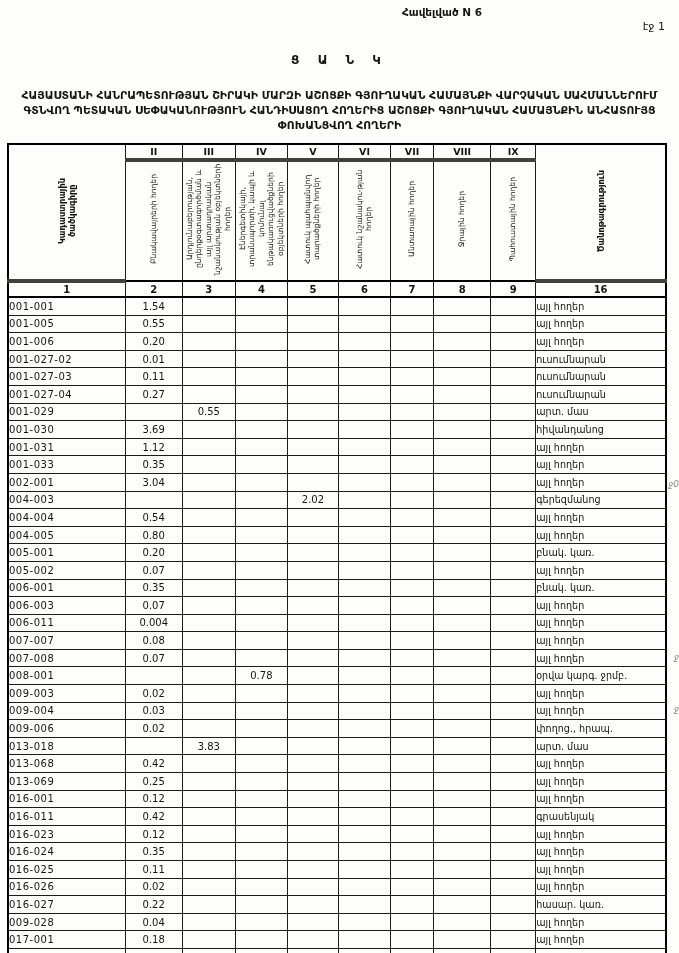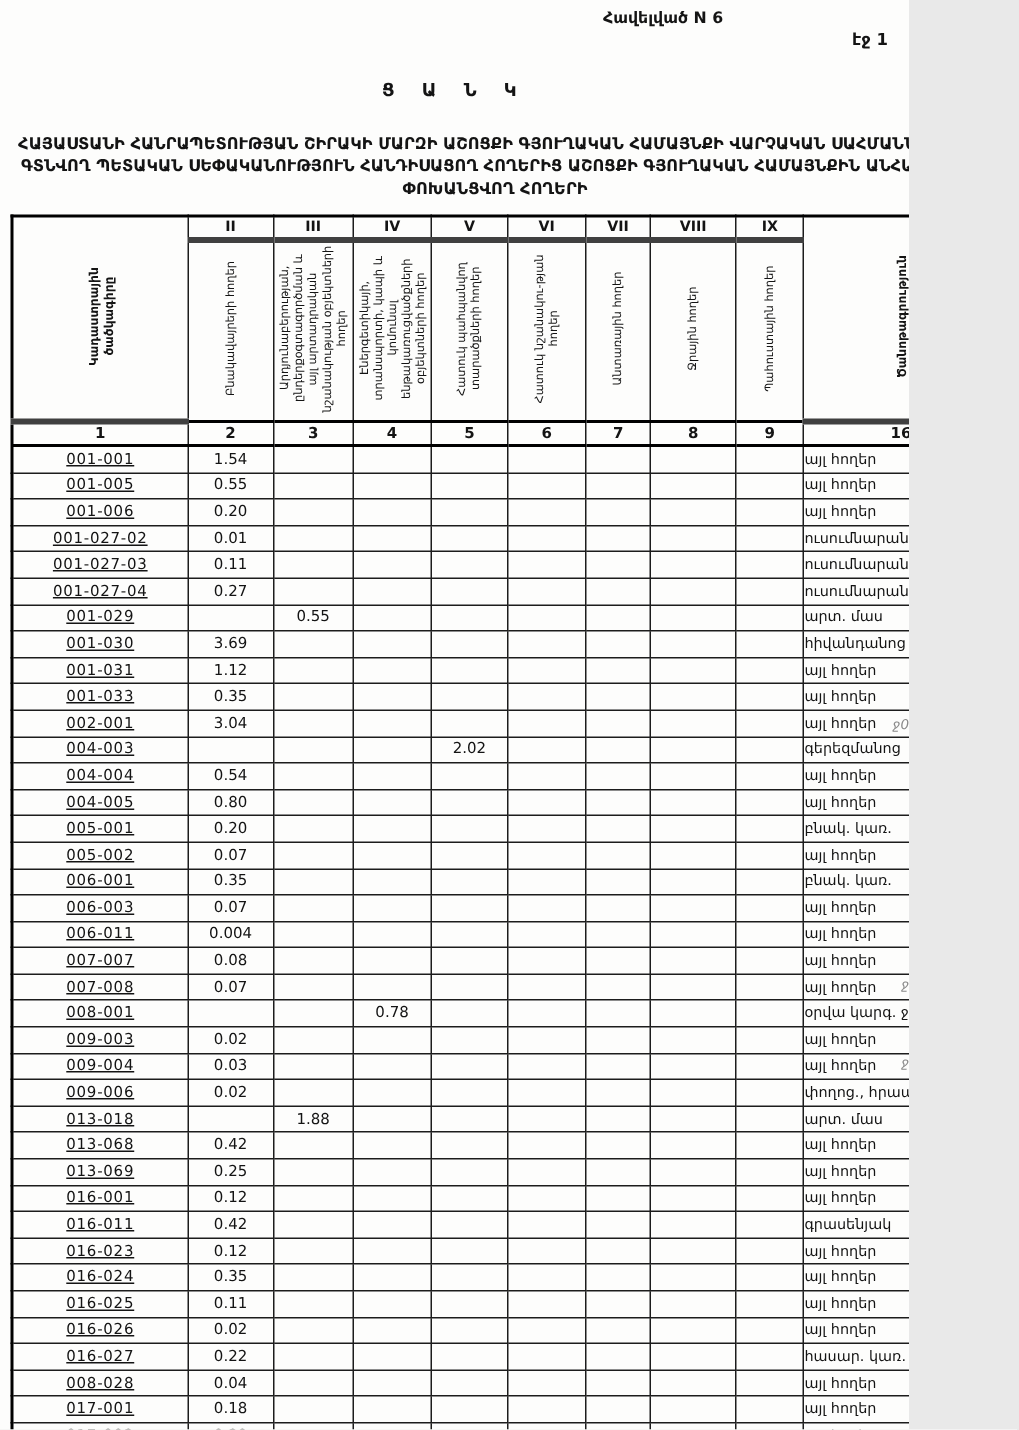--- a/index.html
+++ b/index.html
@@ -5,32 +5,32 @@
   html,body{margin:0;padding:0;}
   body{
     width:679px;height:953px;
     background:#e9e9e9;
     font-family:"DejaVu Sans",sans-serif;
     color:#141414;
     -webkit-font-smoothing:none;
   }
   .page{
     position:relative;
-    width:606px;height:953px;
+    width:679px;height:953px;
     background:#fdfdfc;
     overflow:hidden;
   }
   
   .appendix{
     position:absolute;top:6px;left:292px;width:300px;
     text-align:center;font-size:10.5px;font-weight:bold;line-height:1.22;
   }
   .page-num{
     position:absolute;top:20px;right:14px;
-    font-size:11px;font-weight:bold;
+    font-size:11px;font-weight:normal;
   }
   
   .titleblock{
     position:absolute;top:53px;left:10px;right:10px;text-align:center;
   }
   .cank{font-size:12px;font-weight:bold;letter-spacing:7px;margin-bottom:21px;}
   .main-title{
     font-size:10.8px;font-weight:bold;line-height:1.4;
     margin:16px auto;width:640px;
   }
@@ -69,21 +69,21 @@
   .vtext.big{font-size:8.2px;}
   tr.numbers td{
     height:13px;font-size:10px;font-weight:bold;text-align:center;
     border-top:2px solid #000;
     border-bottom:2px solid #000;
   }
   tbody td{
     height:16.6px;
     font-size:10px;font-weight:600;
   }
-  td.code{text-align:center;padding-left:4px;letter-spacing:0.5px;text-decoration:underline;}
+  td.code{text-align:left;padding-left:4px;letter-spacing:0.5px;}
   td.val{text-align:center;}
   td.note{text-align:left;padding-left:4px;font-size:9.6px;}
   
   .margin-mark{
     position:absolute;right:0px;
     font-size:9px;color:#8a8a8a;
     font-style:italic;
   }
 </style>
 </head>
@@ -451,21 +451,21 @@
           <td class="val"></td>
           <td class="val"></td>
           <td class="val"></td>
           <td class="val"></td>
           <td class="val"></td>
           <td class="note">փողոց., հրապ.</td>
         </tr>
         <tr>
           <td class="code">013-018</td>
           <td class="val"></td>
-          <td class="val">1.88</td>
+          <td class="val">3.83</td>
           <td class="val"></td>
           <td class="val"></td>
           <td class="val"></td>
           <td class="val"></td>
           <td class="val"></td>
           <td class="val"></td>
           <td class="note">արտ. մաս</td>
         </tr>
         <tr>
           <td class="code">013-068</td>
@@ -569,21 +569,21 @@
           <td class="val"></td>
           <td class="val"></td>
           <td class="val"></td>
           <td class="val"></td>
           <td class="val"></td>
           <td class="val"></td>
           <td class="val"></td>
           <td class="note">հասար. կառ.</td>
         </tr>
         <tr>
-          <td class="code">008-028</td>
+          <td class="code">009-028</td>
           <td class="val">0.04</td>
           <td class="val"></td>
           <td class="val"></td>
           <td class="val"></td>
           <td class="val"></td>
           <td class="val"></td>
           <td class="val"></td>
           <td class="val"></td>
           <td class="note">այլ հողեր</td>
         </tr>

